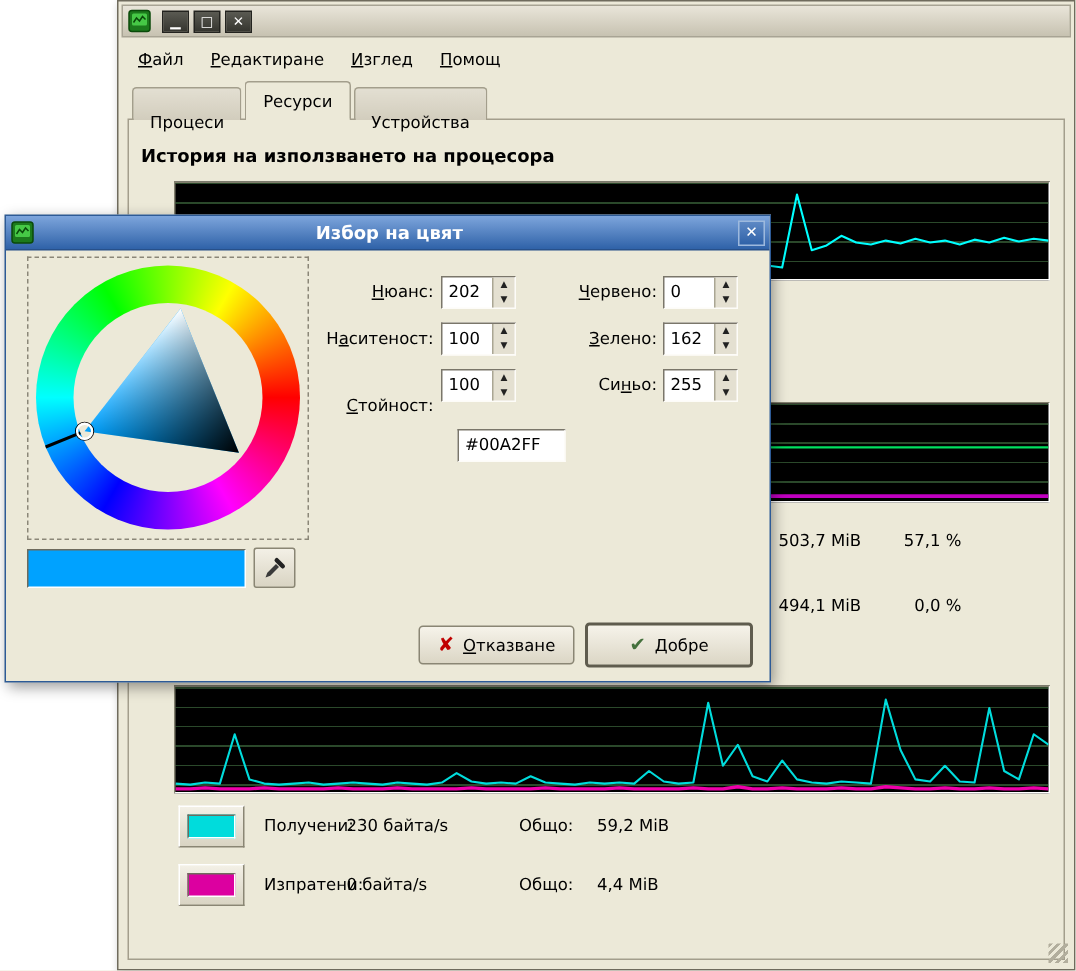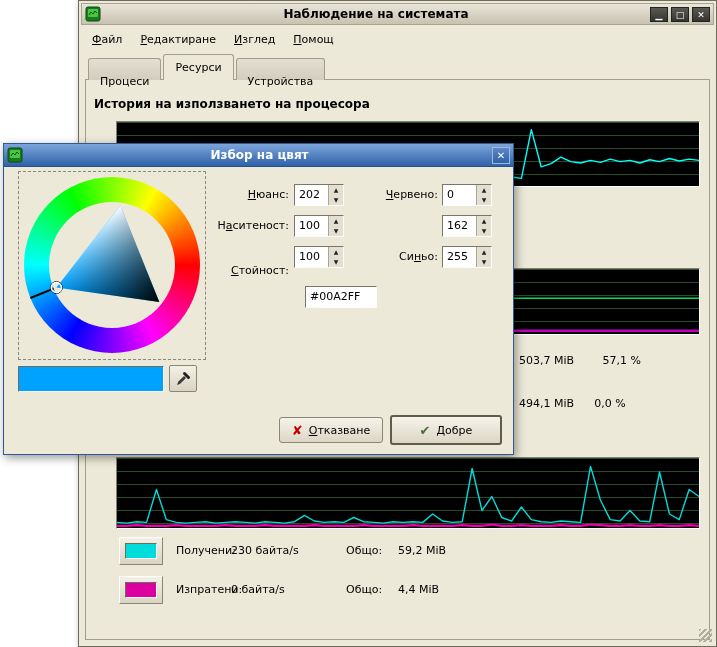--- a/index.html
+++ b/index.html
@@ -91,21 +91,20 @@
 <body>
 
 <div class="window" id="main-window">
 
   <div id="main-titlebar">
     <svg class="app-icon" viewBox="0 0 16 16">
       <rect x="1" y="1" width="14" height="14" rx="2" fill="#1c7a1c" stroke="#0a4a0a"></rect>
       <rect x="3" y="3" width="10" height="8" rx="1" fill="#46c846"></rect>
       <polyline points="4,9 6,6 8,8 10,5 12,7" fill="none" stroke="#0a4a0a" stroke-width="1"></polyline>
     </svg>
-    <span class="title">Наблюдение на системата</span>
     <span class="winbtn">▁</span>
     <span class="winbtn">□</span>
     <span class="winbtn">✕</span>
   </div>
 
   <div id="menubar">
     <span class="menu-item"><u>Ф</u>айл</span>
     <span class="menu-item"><u>Р</u>едактиране</span>
     <span class="menu-item"><u>И</u>зглед</span>
     <span class="menu-item"><u>П</u>омощ</span>
@@ -132,21 +131,21 @@
     <div class="grid"></div>
   <svg viewBox="0 0 100 100" preserveAspectRatio="none">
         <polyline points="0.00,45 100.00,45" fill="none" stroke="#00e060" stroke-width="1.6" vector-effect="non-scaling-stroke" stroke-linejoin="round"></polyline>
         <polyline points="0.00,95 100.00,95" fill="none" stroke="#c000c0" stroke-width="2.6" vector-effect="non-scaling-stroke" stroke-linejoin="round"></polyline>
       </svg>
     </div>
 
   <div class="mem-text" style="left:440px;top:353px;">503,7 MiB</div>
   <div class="mem-text" style="left:500px;top:353px;width:62px;text-align:right;">57,1 %</div>
   <div class="mem-text" style="left:440px;top:396px;">494,1 MiB</div>
-  <div class="mem-text" style="left:500px;top:396px;width:62px;text-align:center;">0,0 %</div>
+  <div class="mem-text" style="left:500px;top:396px;width:62px;text-align:right;">0,0 %</div>
 
   <div class="chart" style="left:37px;top:456px;width:582px;height:70px;">
     <div class="grid"></div>
   <svg viewBox="0 0 100 100" preserveAspectRatio="none">
         <polyline points="0.00,92 1.69,93 3.39,91 5.08,92 6.78,45 8.47,88 10.17,92 11.86,93 13.56,92 15.25,91 16.95,93 18.64,92 20.34,91 22.03,92 23.73,93 25.42,91 27.12,92 28.81,93 30.51,91 32.20,82 33.90,90 35.59,92 37.29,91 38.98,92 40.68,85 42.37,91 44.07,92 45.76,93 47.46,91 49.15,92 50.85,91 52.54,92 54.24,80 55.93,90 57.63,92 59.32,91 61.02,15 62.71,75 64.41,55 66.10,85 67.80,90 69.49,70 71.19,88 72.88,91 74.58,92 76.27,90 77.97,91 79.66,92 81.36,12 83.05,60 84.75,88 86.44,90 88.14,75 89.83,90 91.53,91 93.22,20 94.92,80 96.61,88 98.31,45 100.00,55" fill="none" stroke="#00dcdc" stroke-width="1.4" vector-effect="non-scaling-stroke" stroke-linejoin="round"></polyline>
         <polyline points="0.00,97 1.69,97 3.39,96 5.08,97 6.78,97 8.47,97 10.17,96 11.86,97 13.56,97 15.25,97 16.95,97 18.64,96 20.34,97 22.03,97 23.73,97 25.42,96 27.12,97 28.81,97 30.51,97 32.20,97 33.90,96 35.59,97 37.29,97 38.98,97 40.68,97 42.37,96 44.07,97 45.76,97 47.46,97 49.15,97 50.85,96 52.54,97 54.24,97 55.93,97 57.63,97 59.32,96 61.02,97 62.71,97 64.41,95 66.10,97 67.80,97 69.49,96 71.19,97 72.88,97 74.58,97 76.27,96 77.97,97 79.66,97 81.36,95 83.05,96 84.75,97 86.44,97 88.14,96 89.83,97 91.53,97 93.22,96 94.92,97 96.61,97 98.31,96 100.00,97" fill="none" stroke="#ee00aa" stroke-width="2.2" vector-effect="non-scaling-stroke" stroke-linejoin="round"></polyline>
       </svg>
     </div>
 
   <div class="color-btn" style="left:40px;top:536px;">
@@ -241,20 +240,21 @@
 
   <div class="flabel" style="left:340px;top:40px;width:94px;"><u>Ч</u>ервено:</div>
   <div class="spin" style="left:438px;top:40px;width:50px;">
     <span class="value">0</span>
     <span class="arrows">
         <span>▲</span>
         <span>▼</span>
       </span>
   </div>
 
+  <div class="flabel" style="left:340px;top:71px;width:94px;"><u>З</u>елено:</div>
   <div class="spin" style="left:438px;top:71px;width:50px;">
     <span class="value">162</span>
     <span class="arrows">
         <span>▲</span>
         <span>▼</span>
       </span>
   </div>
 
   <div class="flabel" style="left:340px;top:102px;width:94px;">Си<u>н</u>ьо:</div>
   <div class="spin" style="left:438px;top:102px;width:50px;">

